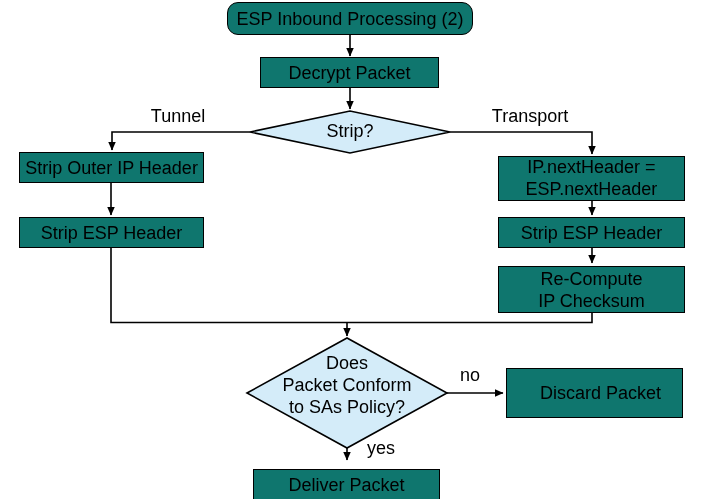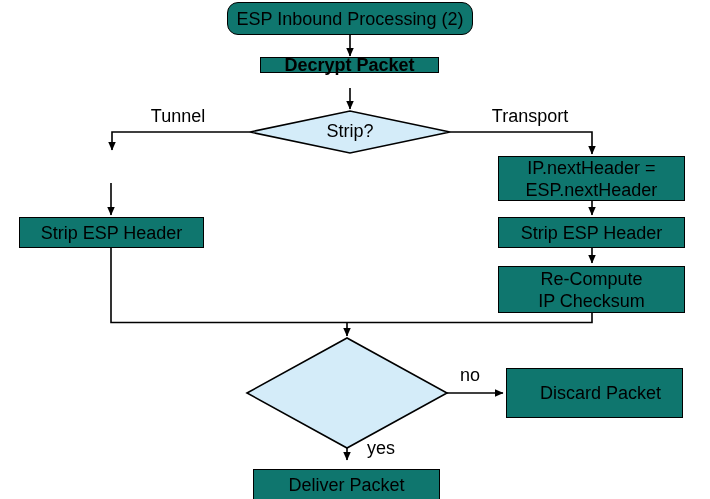--- a/index.html
+++ b/index.html
@@ -75,43 +75,49 @@
       <line x1="447" y1="393" x2="503" y2="393" marker-end="url(#arrow)"></line>
       <line x1="347" y1="448" x2="347" y2="460" marker-end="url(#arrow)"></line>
     </g>
 
     <polygon points="250,132 350,111 450,132 350,153" fill="#d4ecf9" stroke="#000000" stroke-width="1.6"></polygon>
     <polygon points="247,393 347,338 447,393 347,448" fill="#d4ecf9" stroke="#000000" stroke-width="1.6"></polygon>
   </svg>
 
   <div class="node rounded" style="left:227px; top:2px; width:246px; height:33px;">ESP Inbound Processing (2)</div>
 
-  <div class="node" style="left:260px; top:57px; width:179px; height:16px;font-weight:bold;">Decrypt Packet</div>
+  <div class="node" style="left:260px; top:57px; width:179px; height:31px;">Decrypt Packet</div>
 
+  <div class="node" style="left:19px; top:152px; width:185px; height:31px;">Strip Outer IP Header</div>
 
   <div class="node" style="left:19px; top:217px; width:185px; height:31px;">Strip ESP Header</div>
 
-  <div class="node" style="left:498px; top:156px; width:187px; height:45px;">
+  <div class="node" style="left:498px; top:156px; width:187px; height:45px;justify-content:flex-end;">
     <div>IP.nextHeader =</div>
     <div>ESP.nextHeader</div>
   </div>
 
   <div class="node" style="left:498px; top:217px; width:187px; height:31px;">Strip ESP Header</div>
 
   <div class="node" style="left:498px; top:266px; width:187px; height:47px;">
     <div>Re-Compute</div>
     <div>IP Checksum</div>
   </div>
 
   <div class="node" style="left:506px; top:368px; width:177px; height:50px;padding-left:12px;">Discard Packet</div>
 
   <div class="node" style="left:253px; top:463px; width:187px; height:32px;margin-top:6px;">Deliver Packet</div>
 
   <div class="lbl" style="left:290px; top:120px; width:120px;">Strip?</div>
 
+  <div class="lbl" style="left:267px; top:352px; width:160px;">
+    <div>Does</div>
+    <div>Packet Conform</div>
+    <div>to SAs Policy?</div>
+  </div>
 
   <div class="lbl" style="left:138px; top:105px; width:80px;">Tunnel</div>
 
   <div class="lbl" style="left:488px; top:105px; width:84px;">Transport</div>
 
   <div class="lbl" style="left:450px; top:364px; width:40px;">no</div>
 
   <div class="lbl" style="left:361px; top:437px; width:40px;text-align:center;">yes</div>
 
 </div>

